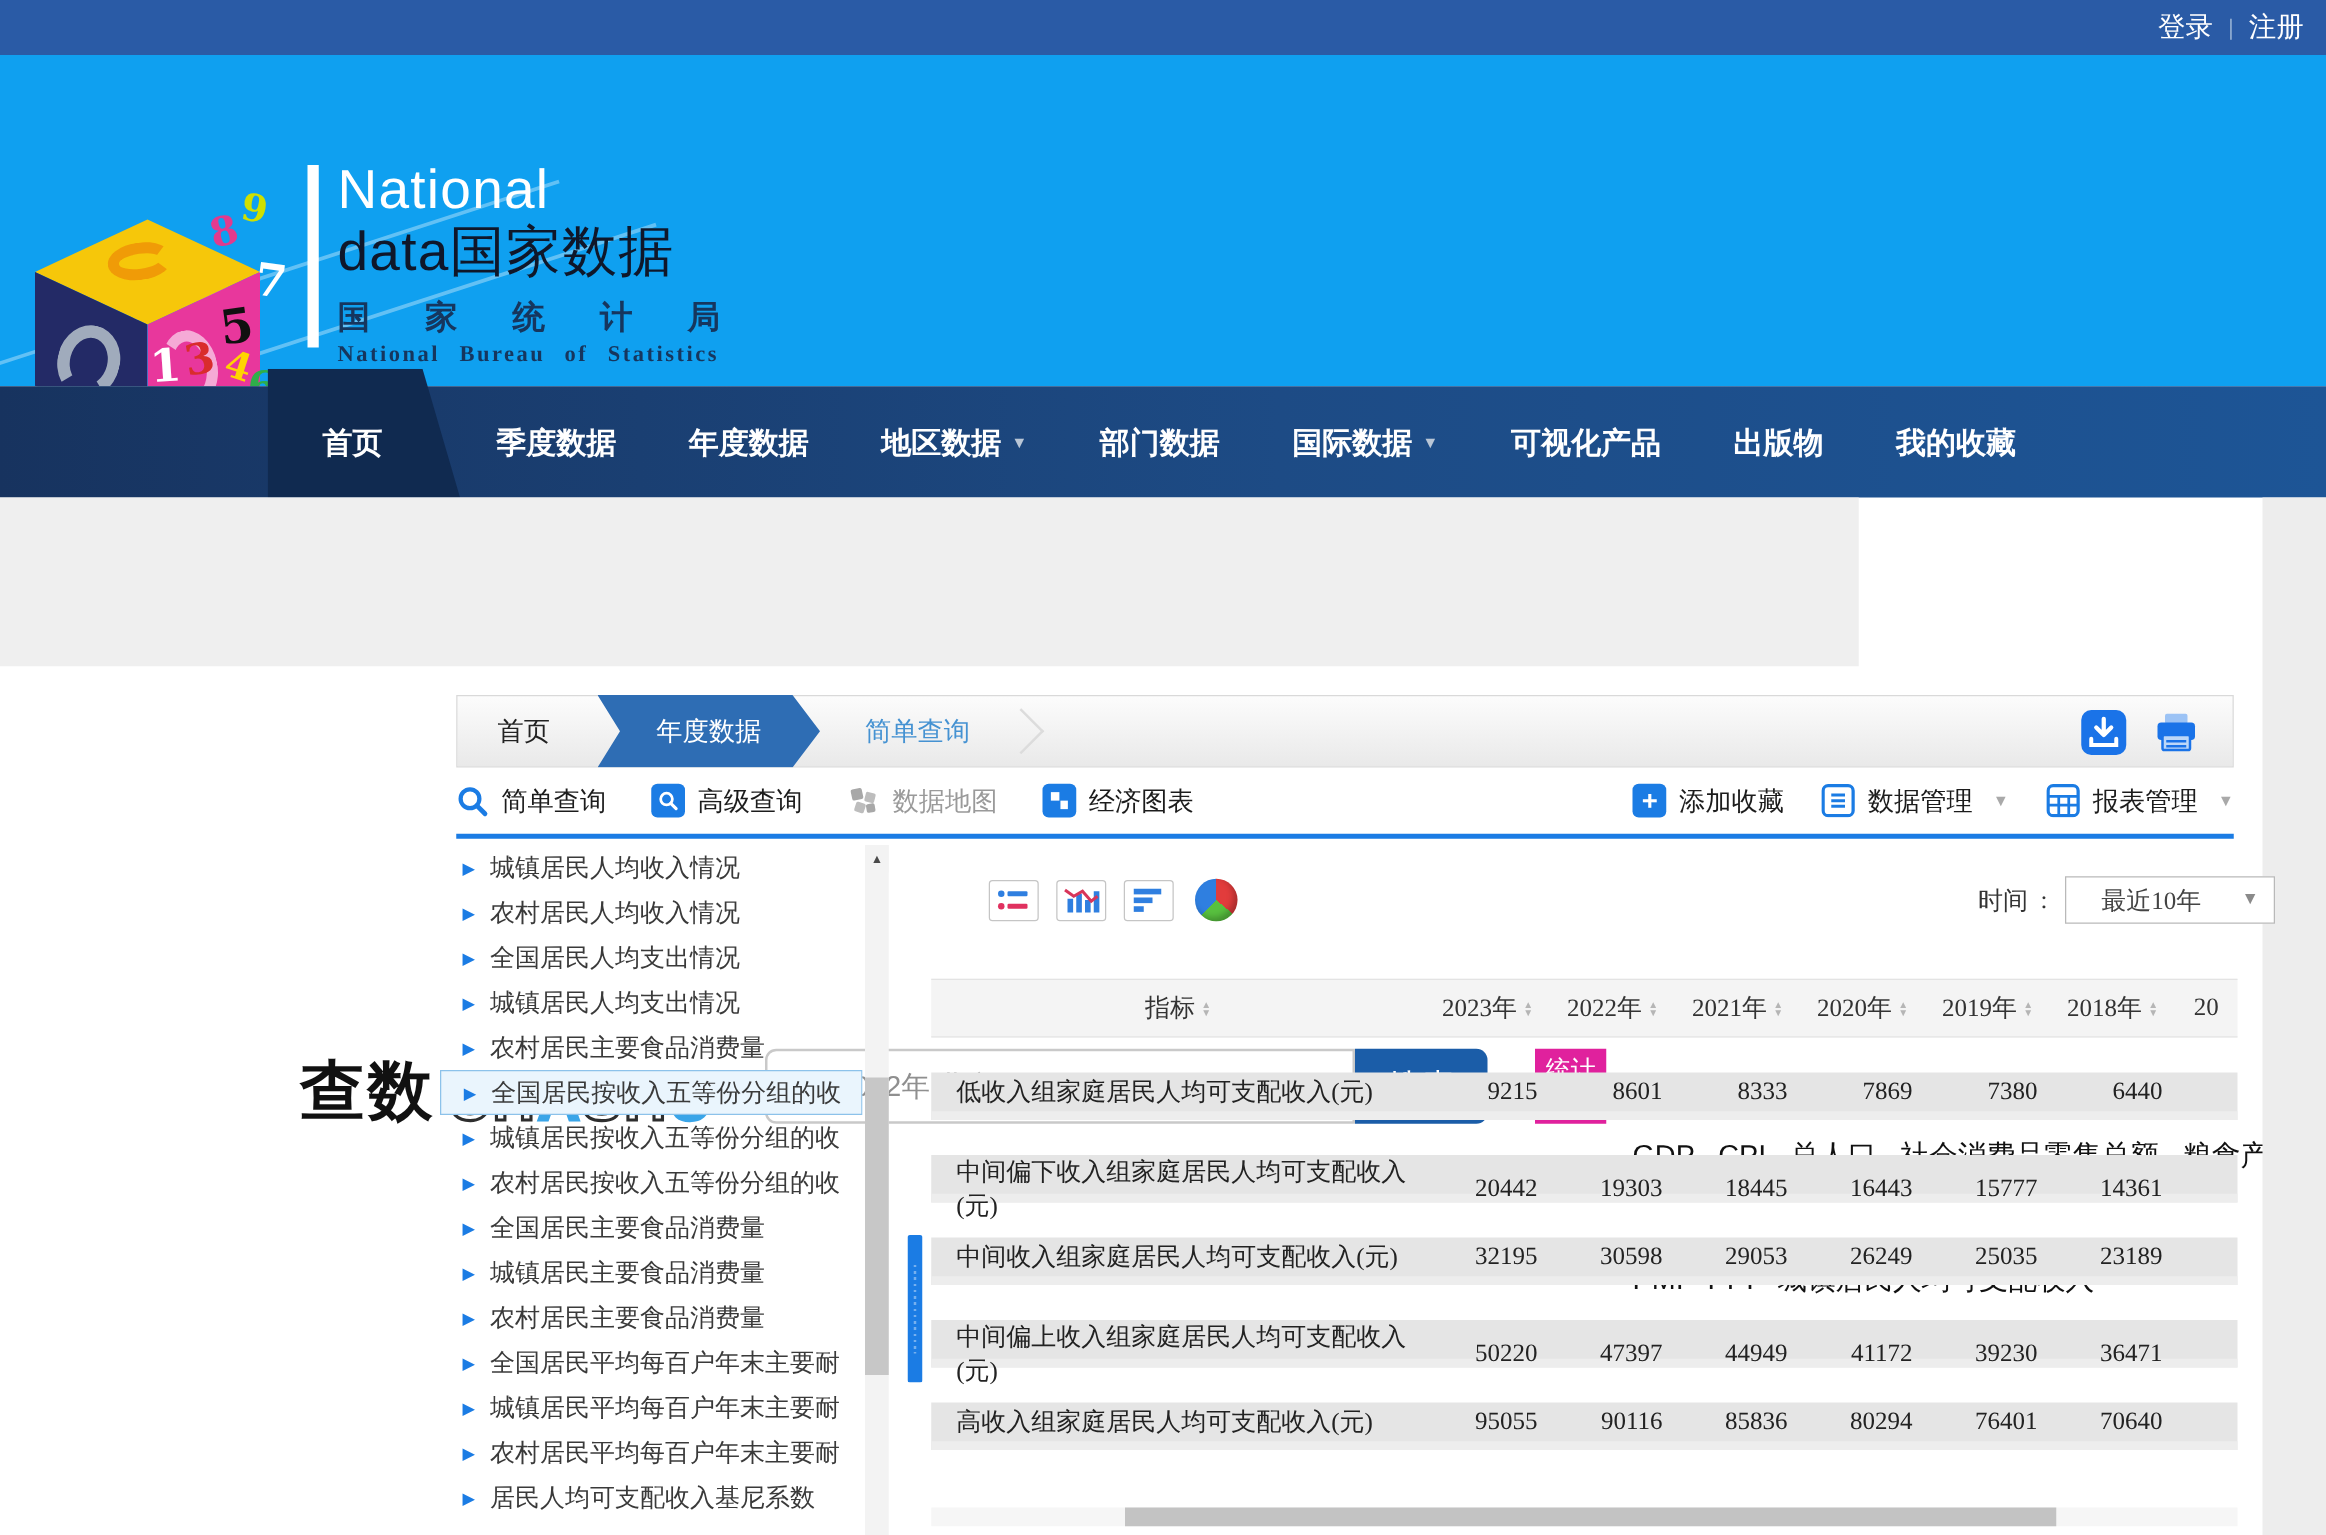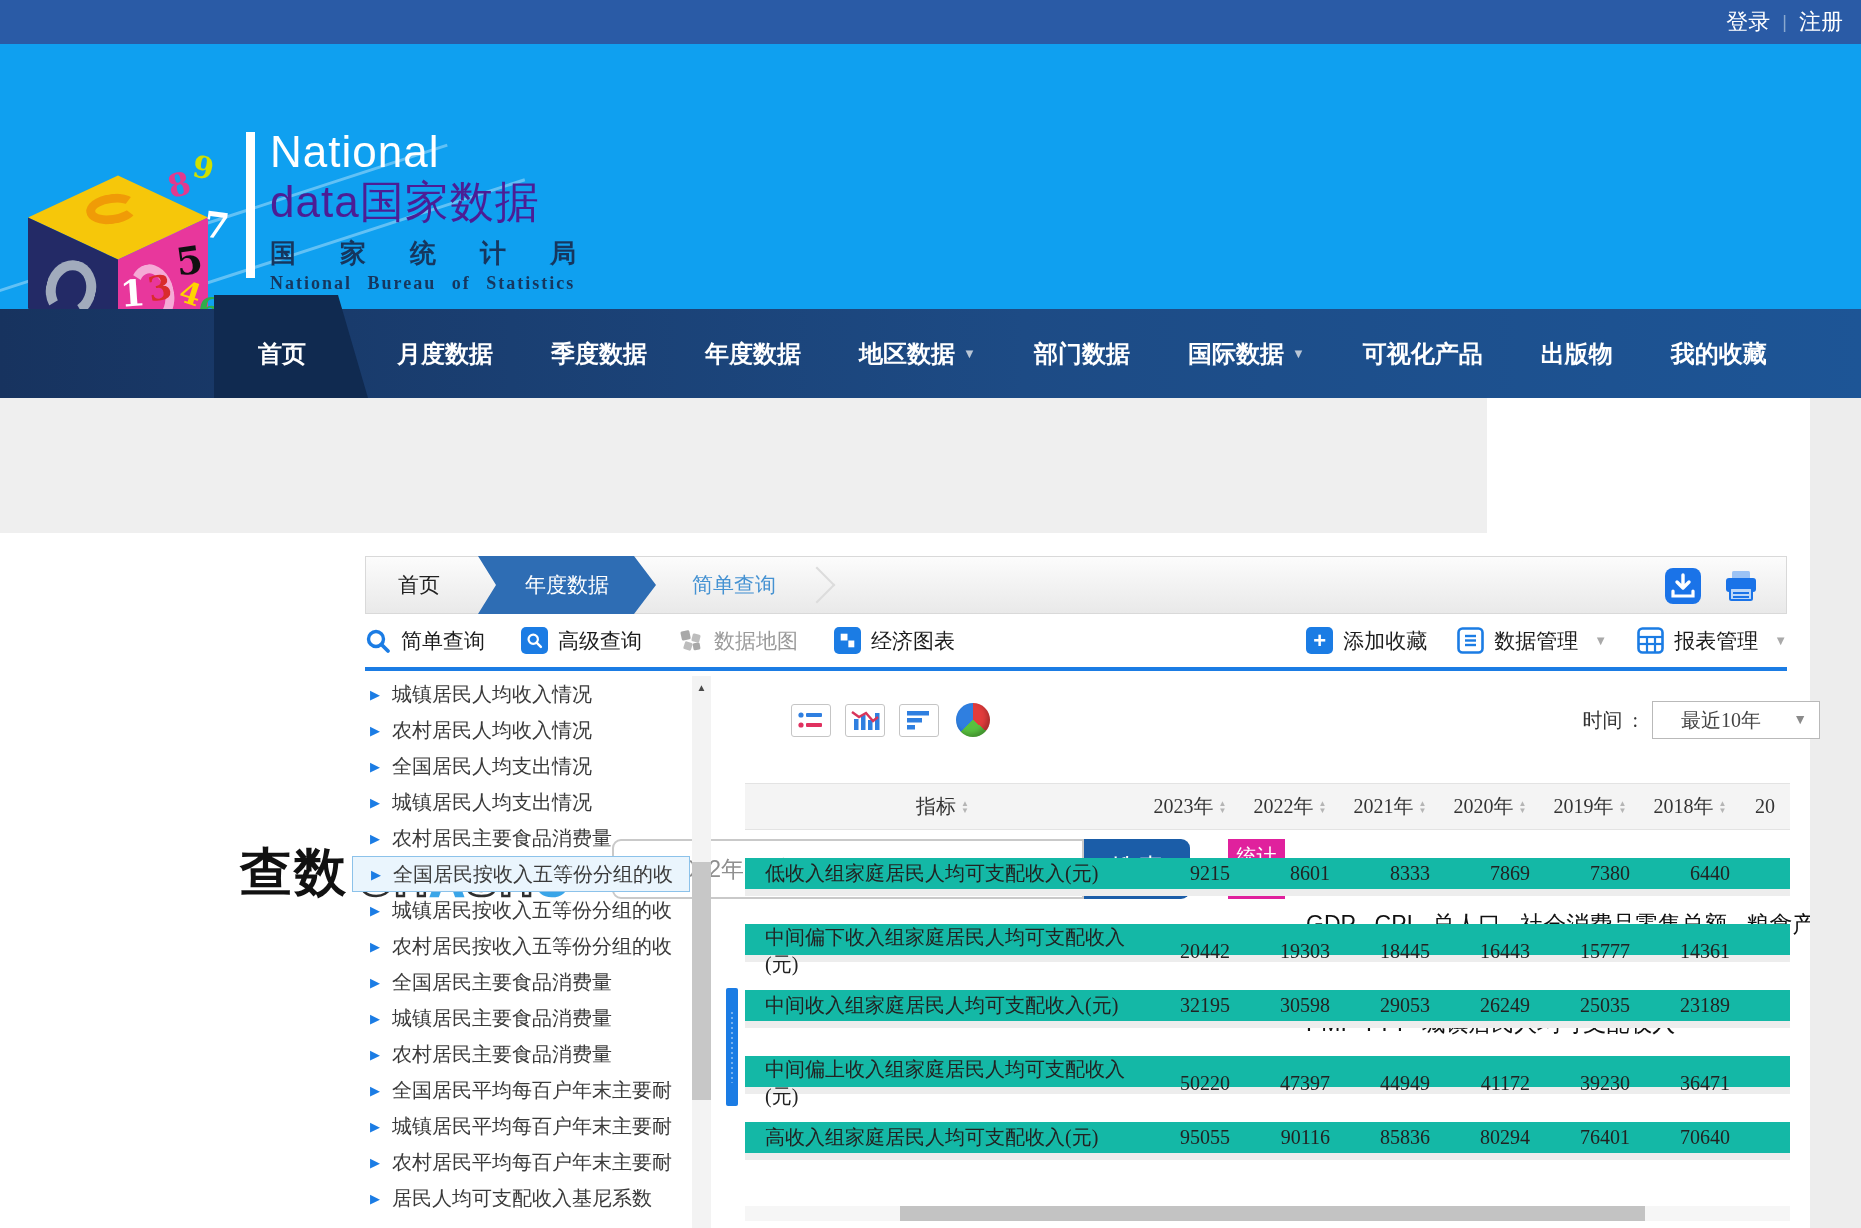--- a/index.html
+++ b/index.html
@@ -33,21 +33,21 @@
   .n4 { left:152px; top:104px; color:#ffd400; font-size:30px; transform:rotate(18deg);}
   .n5 { left:148px; top:66px;  color:#101010; font-size:38px; transform:rotate(-8deg);}
   .n6 { left:170px; top:118px; color:#2fae4a; font-size:34px; transform:rotate(4deg);}
   .n7 { left:176px; top:32px;  color:#ffffff; font-size:36px; transform:rotate(8deg);}
   .n8 { left:140px; top:-6px;  color:#e23a8e; font-size:32px; transform:rotate(-14deg);}
   .n9 { left:165px; top:-22px; color:#cfe000; font-size:30px; transform:rotate(10deg);}
   #brand { position:absolute; left:246px; top:84px; }
   #brand .pipe { position:absolute; left:0; top:4px; width:9px; height:146px; background:#ffffff; }
   #brand .t1,adata { color:#fff; }
   #brand .t1 { margin-left:24px; color:#fff; font-size:44px; line-height:48px; letter-spacing:1px; }
-  #brand .t2 { margin-left:24px; color:#4c1d95; font-size:44px; line-height:52px; letter-spacing:1px; }
+  #brand .t2 { margin-left:24px; color:#0f172a; font-size:44px; line-height:52px; letter-spacing:1px; }
   #brand .sub-cn { margin-left:24px; margin-top:8px; color:#16365e; font-size:26px; font-weight:bold;
                    letter-spacing:44px; font-family:"Liberation Serif", serif; }
   #brand .sub-en { margin-left:24px; margin-top:2px; color:#16365e; font-size:18px; font-weight:bold;
                    letter-spacing:2px; word-spacing:9px; font-family:"Liberation Serif", serif; }
 
   
   #nav { position:absolute; left:0; top:309px; width:1861px; height:89px;
          background:linear-gradient(90deg,#17335f 0%, #1d4b85 55%, #1d5596 100%); }
   #nav ul { list-style:none; display:flex; align-items:stretch; height:100%; margin-left:214px; }
   #nav li { display:flex; align-items:center; padding:0 29px; color:#fff; font-size:24px; font-weight:bold;
@@ -143,21 +143,21 @@
   #time-select .dd { position:absolute; right:12px; font-size:14px; color:#8a8a8a; }
 
   
   #table { position:absolute; left:745px; top:755px; width:1045px; font-family:"Liberation Serif", serif; }
   .trow { display:grid; grid-template-columns:395px 100px 100px 100px 100px 100px 100px 1fr;margin-top:28px; }
   #thead { height:47px; background:#f4f4f4; border-top:1px solid #e3e3e3; border-bottom:1px solid #e3e3e3; }
   #thead .th { display:flex; align-items:center; justify-content:center; font-size:20px; color:#333;
                overflow:hidden; cursor:pointer; }
   .sort { display:flex; flex-direction:column; margin-left:5px; }
   .sort span { font-size:8px; line-height:7px; color:#b5b5b5; }
-  .drow { height:38px; background:#14b8a6; border-bottom:7px solid #ededed; }
+  .drow { height:38px; background:#e5e5e5; border-bottom:7px solid #ededed; }
   .drow .td { font-size:20px; color:#222; display:flex; align-items:center; }
   .drow .td.ind { padding-left:20px; }
   .drow .td.num { justify-content:flex-end; padding-right:10px; }
 
   #hscroll { position:absolute; left:745px; top:1206px; width:1045px; height:15px; background:#f6f6f6; }
   #hscroll .thumb { position:absolute; left:155px; top:0; width:745px; height:15px; background:#c3c3c3; cursor:pointer; }
 </style>
 </head>
 <body>
 
@@ -195,23 +195,20 @@
     <div class="t2">data国家数据</div>
     <div class="sub-cn">国家统计局</div>
     <div class="sub-en">National Bureau of Statistics</div>
   </div>
 </div>
 
 <div id="nav">
   <ul>
     <li class="active">
         <span>首页</span>
-      </li>
-    <li>
-        <span>月度数据</span>
       </li>
     <li>
         <span>季度数据</span>
       </li>
     <li>
         <span>年度数据</span>
       </li>
     <li>
         <span>地区数据</span>
         <span class="caret">▼</span>

